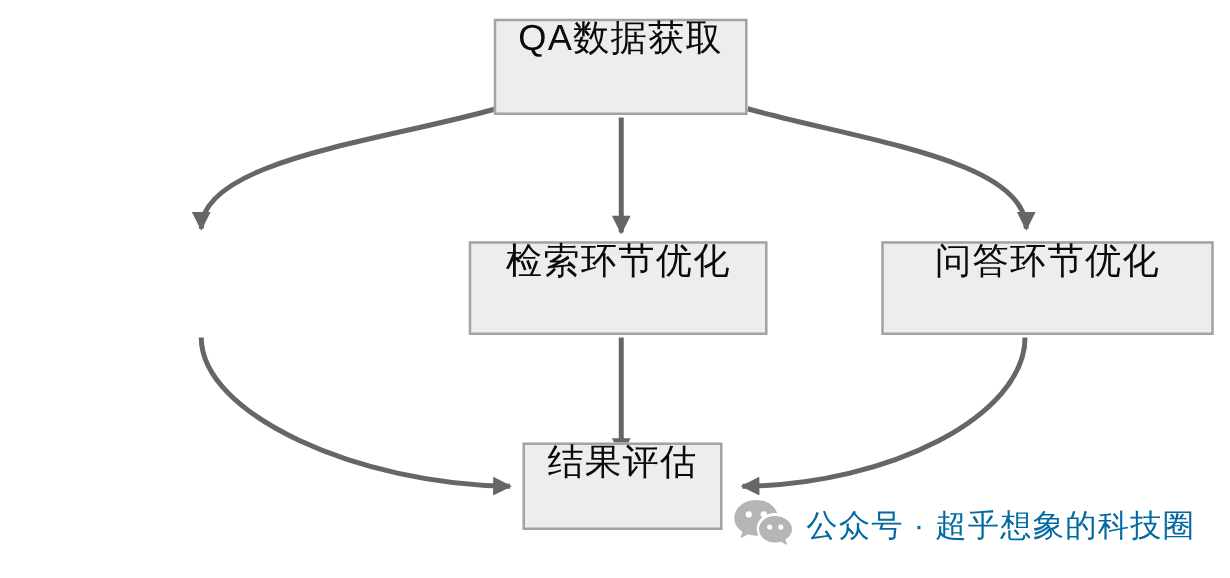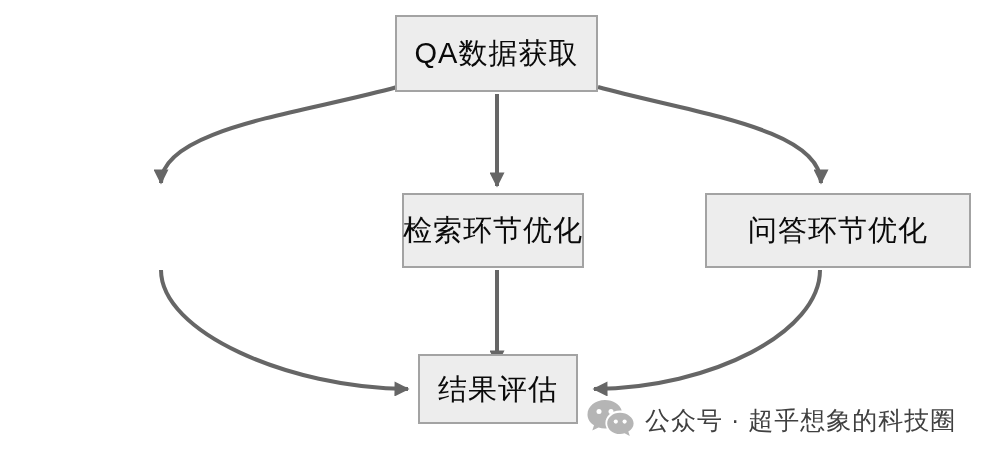--- a/index.html
+++ b/index.html
@@ -22,43 +22,42 @@
     width: 984px;
     height: 462px;
     z-index: 1;
   }
   .node {
     position: absolute;
     box-sizing: border-box;
     background: #ededed;
     border: 2px solid #a3a3a3;
     display: flex;
-    align-items: center;
     justify-content: center;
     font-size: 29px;
     line-height: 1;
     color: #0a0a0a;
     letter-spacing: 1px;
     z-index: 2;
     white-space: nowrap;
   }
   .node-top    { left: 395px; top: 15px;  width: 203px; height: 77px; }
   .node-left   { left: 30px;  top: 193px; width: 262px; height: 75px; }
-  .node-middle { left: 402px; top: 193px; width: 182px; height: 75px; }
+  .node-middle { left: 375px; top: 193px; width: 239px; height: 75px; }
   .node-right  { left: 705px; top: 193px; width: 266px; height: 75px; }
   .node-bottom { left: 418px; top: 354px; width: 160px; height: 70px; }
   .watermark {
     position: absolute;
     left: 586px;
     top: 399px;
     display: flex;
     align-items: center;
     gap: 9px;
     z-index: 3;
-    color: #404040;
+    color: #0369a1;
     font-size: 25px;
     letter-spacing: 1px;
     white-space: nowrap;
   }
   .watermark .wm-icon {
     width: 50px;
     height: 42px;
     flex: 0 0 auto;
   }
 </style>

